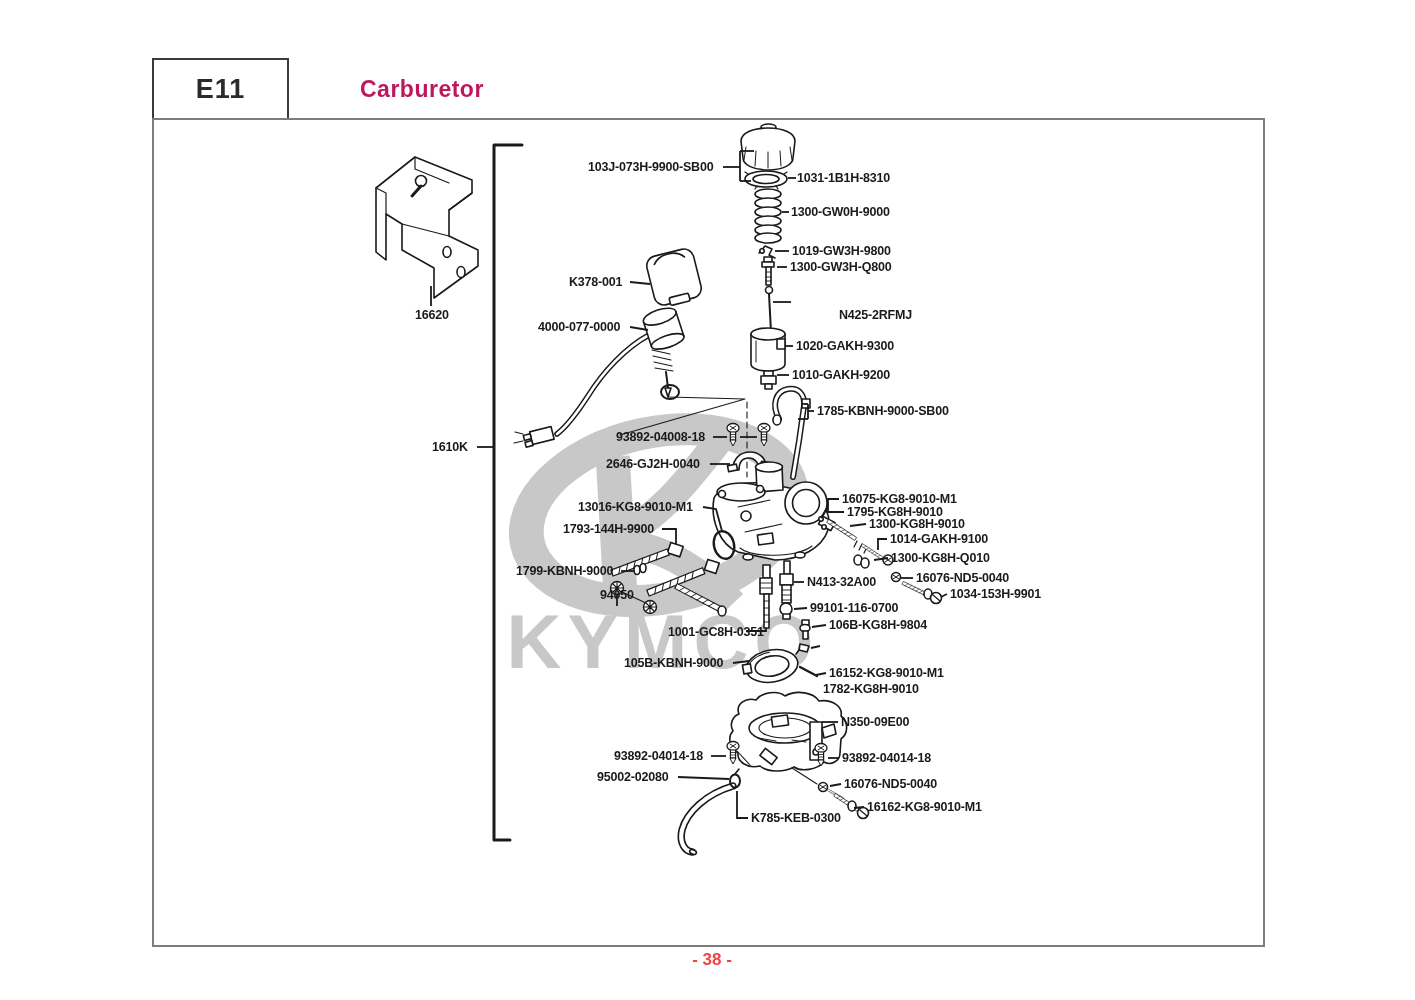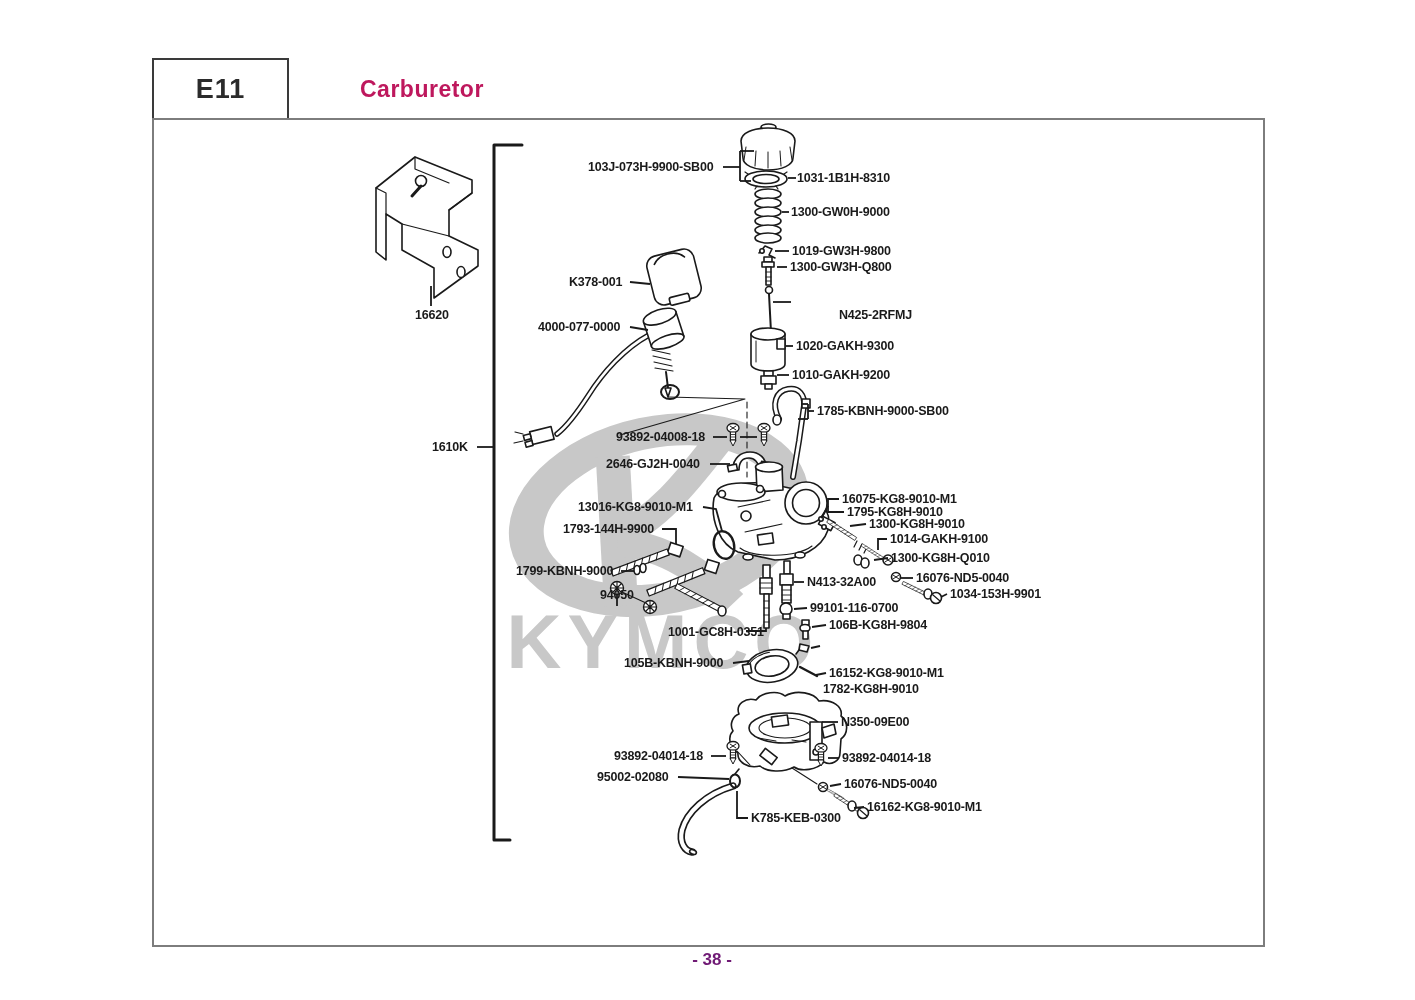--- a/index.html
+++ b/index.html
@@ -1,21 +1,21 @@
 <!DOCTYPE html>
 <html><head>
 <meta charset="utf-8">
 <style>
   html,body{margin:0;padding:0;background:#fff;}
   body{width:1415px;height:1000px;position:relative;font-family:"Liberation Sans",sans-serif;overflow:hidden;}
   .frame{position:absolute;box-sizing:border-box;}
   #header-box{left:152px;top:58px;width:137px;height:62px;border:2px solid #3a3a3a;background:#fff;display:flex;align-items:center;justify-content:center;font-size:27px;font-weight:bold;color:#2b2b2b;letter-spacing:1px;}
   #page-title{position:absolute;left:360px;top:76px;font-size:23px;font-weight:bold;color:#be185d;letter-spacing:.5px;}
   #main-box{left:152px;top:118px;width:1113px;height:829px;border:2px solid #7d7d7d;background:transparent;}
-  #page-number{position:absolute;left:652px;top:950px;width:120px;text-align:center;font-size:17px;font-weight:bold;color:#701a75;}
+  #page-number{position:absolute;left:652px;top:950px;width:120px;text-align:center;font-size:17px;font-weight:bold;color:#ef4444;}
   #diagram-svg{position:absolute;left:0;top:0;width:1415px;height:1000px;}
   #labels-layer{position:absolute;left:0;top:0;width:1415px;height:1000px;pointer-events:none;}
   .part-label{position:absolute;font-size:12.5px;font-weight:bold;color:#1a1a1a;white-space:nowrap;letter-spacing:-0.2px;line-height:15px;}
 </style>
 </head>
 <body>
 
 <div class="frame" id="header-box">
   <span>E11</span>
 </div>

